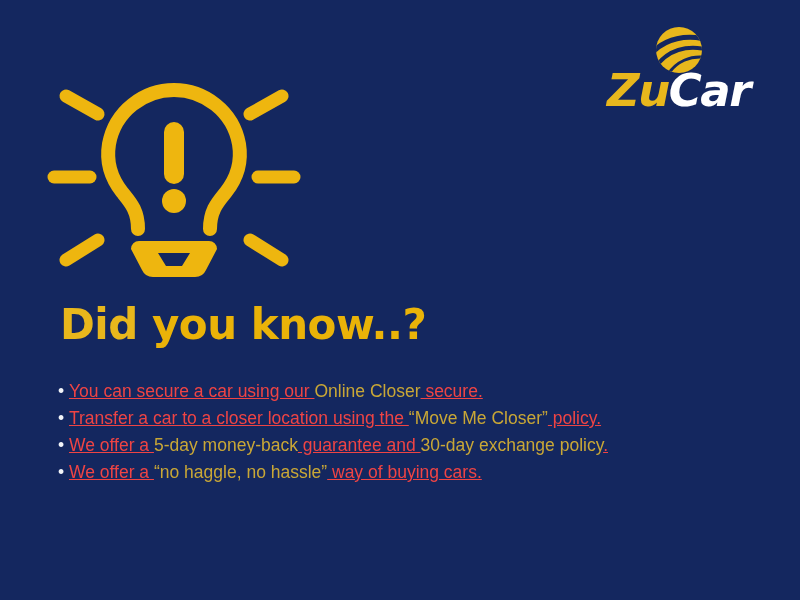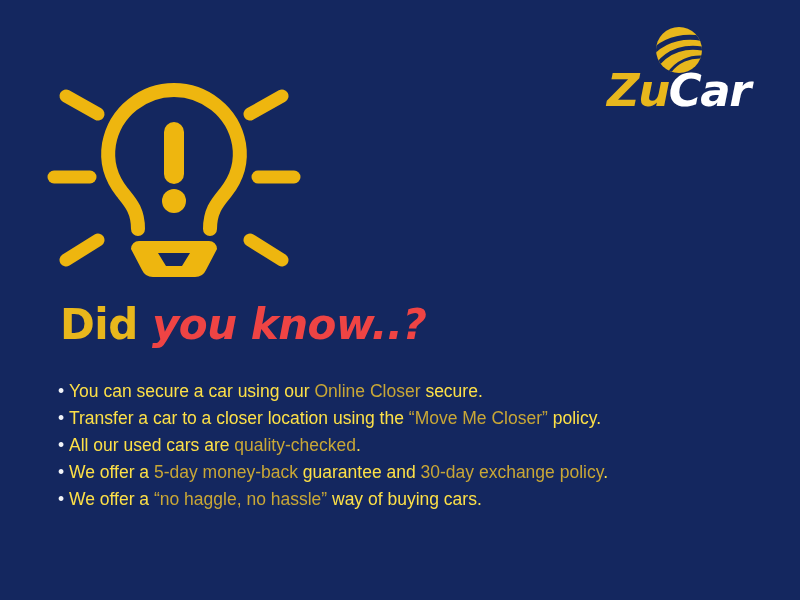--- a/index.html
+++ b/index.html
@@ -69,21 +69,21 @@
     left: 60px;
     top: 302px;
     font-family: "DejaVu Sans", sans-serif;
     font-size: 42px;
     font-weight: bold;
     letter-spacing: -0.5px;
     line-height: 1.1;
     white-space: nowrap;
   }
   .heading .hl { color: #e8b71c; }
-  .heading .plain { color: #ef4444; font-style: italic; }
+  .heading .plain { color: #eab308; }
 
   
   .bullets {
     position: absolute;
     left: 58px;
     top: 378px;
     width: 700px;
   }
   .bullet-row {
     display: block;
@@ -91,21 +91,21 @@
     font-family: "Liberation Sans", sans-serif;
     font-size: 17.5px;
     line-height: 27px;
     white-space: nowrap;
   }
   .bullet-dot {
     display: inline-block;
     width: 11px;
     color: #f2f4f8;
   }
-  .seg-plain { color: #fde047; }
+  .seg-plain { color: #ef4444; text-decoration: underline; }
   .seg-gold  { color: #c9a736; }
 </style>
 </head>
 <body>
 
 <div class="slide">
 
   <div class="brand">
     <div class="brand-mark">
       <svg viewBox="0 0 52 52" width="52" height="52" aria-hidden="true">
@@ -170,18 +170,17 @@
     </svg>
   </div>
 
   <div class="heading">
     <span class="hl">Did</span><span class="plain"> you know..?</span>
   </div>
 
   <div class="bullets">
       <div class="bullet-row"><span class="bullet-dot">•</span><span class="seg-plain">You can secure a car using our </span><span class="seg-gold">Online Closer</span><span class="seg-plain"> secure.</span></div>
       <div class="bullet-row"><span class="bullet-dot">•</span><span class="seg-plain">Transfer a car to a closer location using the </span><span class="seg-gold">“Move Me Closer”</span><span class="seg-plain"> policy.</span></div>
-      <div class="bullet-row"><span class="bullet-dot">•</span><span class="seg-plain">All our used cars are </span><span class="seg-gold">quality-checked</span><span class="seg-plain">.</span></div>
       <div class="bullet-row"><span class="bullet-dot">•</span><span class="seg-plain">We offer a </span><span class="seg-gold">5-day money-back</span><span class="seg-plain"> guarantee and </span><span class="seg-gold">30-day exchange policy</span><span class="seg-plain">.</span></div>
       <div class="bullet-row"><span class="bullet-dot">•</span><span class="seg-plain">We offer a </span><span class="seg-gold">“no haggle, no hassle”</span><span class="seg-plain"> way of buying cars.</span></div>
     </div>
 
 </div>
 
 </body></html>

